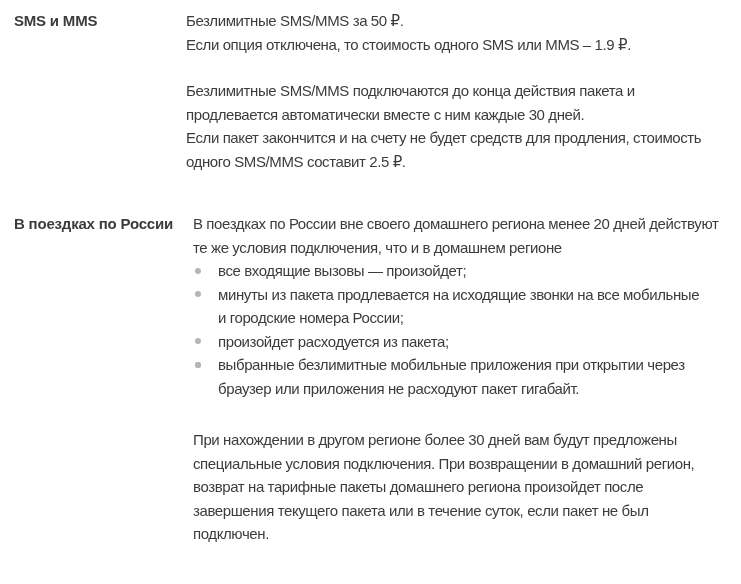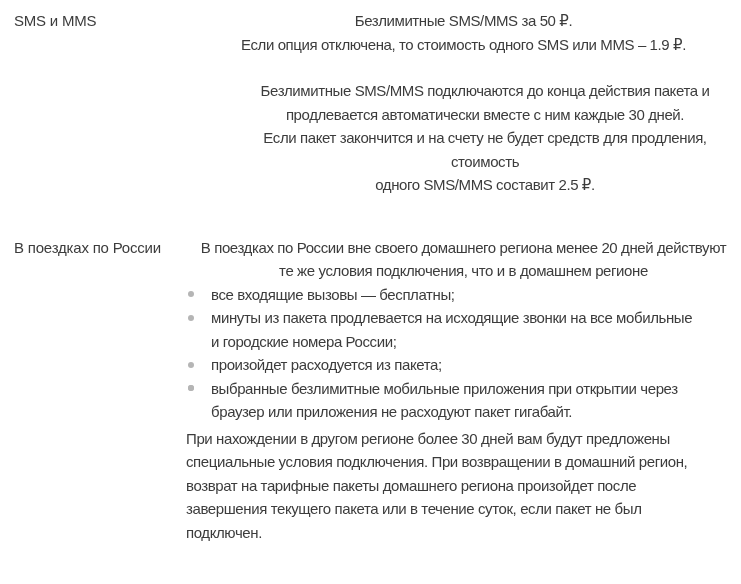--- a/index.html
+++ b/index.html
@@ -17,58 +17,57 @@
     line-height:23.5px;
     letter-spacing:-0.4px;
     padding:9px 0 0 14px;
   }
   .section{
     display:flex;
     align-items:flex-start;
   }
   .section + .section{
     margin-top:39px;
+    gap:7px;
   }
   .section-label{
     width:172px;
     flex:0 0 172px;
-    font-weight:normal;
+    font-weight:bold;
     letter-spacing:-0.2px;
   }
   .section-content{
     flex:1 1 auto;
     max-width:555px;
   }
   .para{
     white-space:pre-line;
-    text-align:center;
   }
   .para + .para{
     margin-top:23px;
-    margin-left:43px;
   }
   ul.bullets{
     list-style:none;
   }
   ul.bullets li{
     position:relative;
     padding-left:25px;
     white-space:pre-line;
   }
   .dot{
     position:absolute;
     left:2px;
     top:8.5px;
     width:6px;
     height:6px;
     border-radius:50%;
     background:var(--bullet);
   }
   .outro{
-    margin-top:3px;
+    margin-top:28px;
     white-space:pre-line;
   }
 </style>
 </head>
 <body>
 
 <div class="section">
   <div class="section-label">SMS и MMS</div>
   <div class="section-content">
     <p class="para">Безлимитные SMS/MMS за 50 ₽.
@@ -79,21 +78,21 @@
 одного SMS/MMS составит 2.5 ₽.</p>
   </div>
 </div>
 
 <div class="section">
   <div class="section-label">В поездках по России</div>
   <div class="section-content">
     <p class="para">В поездках по России вне своего домашнего региона менее 20 дней действуют
 те же условия подключения, что и в домашнем регионе</p>
     <ul class="bullets">
-      <li><span class="dot"></span><span>все входящие вызовы — бесплатны;</span></li>
+      <li><span class="dot"></span><span>все входящие вызовы — произойдет;</span></li>
       <li><span class="dot"></span><span>минуты из пакета продлевается на исходящие звонки на все мобильные
 и городские номера России;</span></li>
       <li><span class="dot"></span><span>произойдет расходуется из пакета;</span></li>
       <li><span class="dot"></span></li>
       <li><span class="dot"></span><span>выбранные безлимитные мобильные приложения при открытии через
 браузер или приложения не расходуют пакет гигабайт.</span></li>
     </ul>
     <p class="outro">При нахождении в другом регионе более 30 дней вам будут предложены
 специальные условия подключения. При возвращении в домашний регион,
 возврат на тарифные пакеты домашнего региона произойдет после

